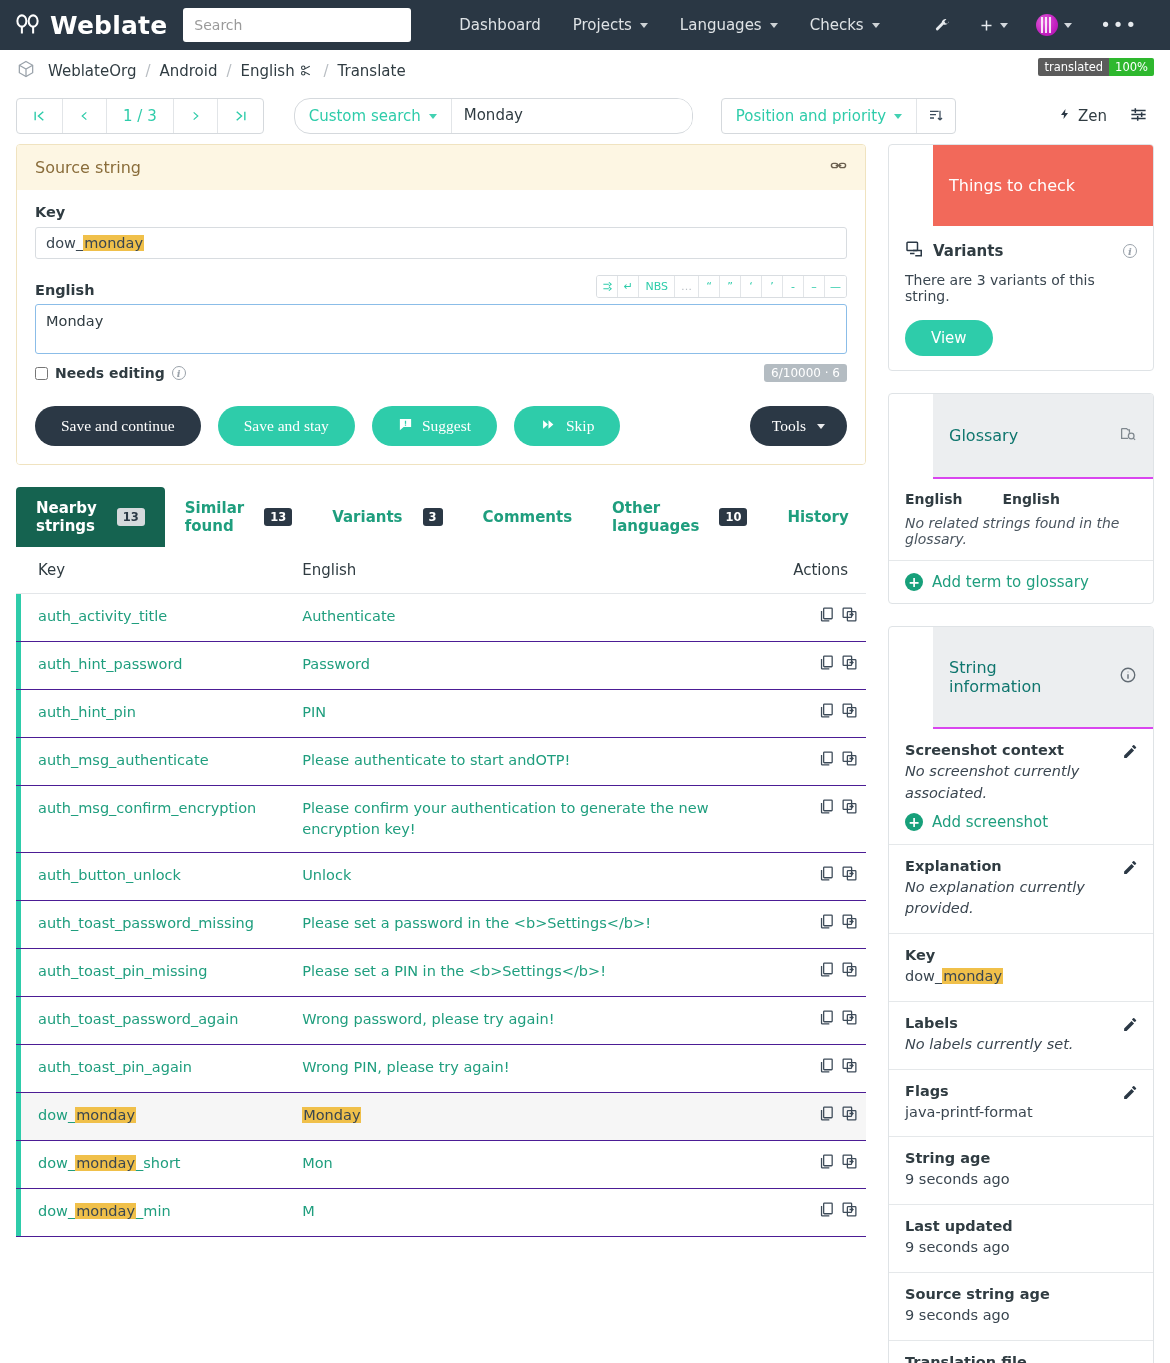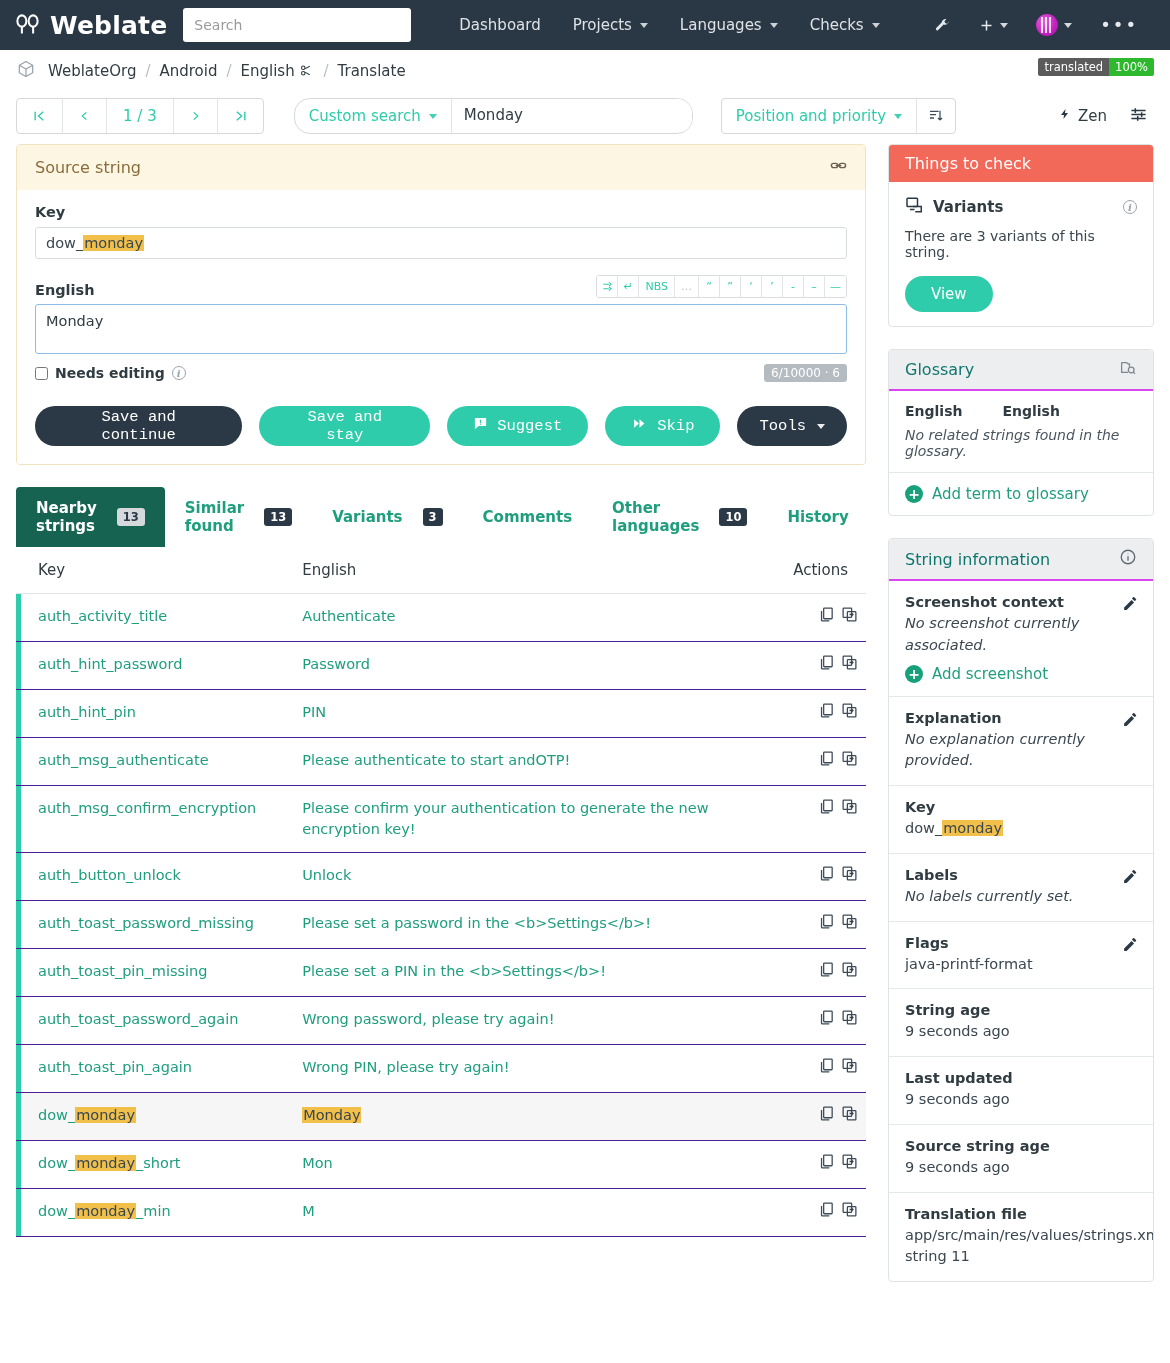--- a/index.html
+++ b/index.html
@@ -118,21 +118,21 @@
   }
   .belowta { display:flex; align-items:center; margin-top:10px; }
   .chk { display:flex; align-items:center; gap:7px; font-size:14px; font-weight:700;}
   .chk input { width:13px; height:13px; margin:0; }
   .infoi { width:14px; height:14px; border-radius:50%; border:1.3px solid #9aa2aa; color:#9aa2aa;
            font-size:10px; display:inline-flex; align-items:center; justify-content:center;
            font-style:italic; font-weight:700; font-family:"DejaVu Serif", serif;}
   .counter { margin-left:auto; background:#b4bcc2; color:#fff; font-size:12px; padding:2px 7px; border-radius:3px;}
   .btnrow { display:flex; align-items:center; gap:17px; margin-top:24px; }
   .btn { border:none; border-radius:20px; height:40px; padding:0 26px; font-size:15.5px;
-         font-family:Liberation Mono, monospace; cursor:pointer; display:flex; align-items:center; gap:9px; }
+         font-family:Liberation Serif, serif; cursor:pointer; display:flex; align-items:center; gap:9px; }
   .btn-dark { background:#2b3845; color:#fff; }
   .btn-teal { background:#2eccaa; color:#fff; }
   .btn-tools { margin-left:auto; background:#2b3845; color:#fff; padding:0 22px; }
 
   
   .tabs { display:flex; align-items:stretch; gap:0; margin:14px 0 0 0; }
   .tab { padding:12px 20px; display:flex; align-items:center; gap:20px; color:#1f9e7e;
          font-size:15px; font-weight:700; cursor:pointer; border-radius:4px 4px 0 0; }
   .tab.active { background:#156350; color:#fff; }
   .badge { background:#2b3845; color:#fff; font-size:11.5px; border-radius:3px; padding:2px 6px; font-weight:700;}
@@ -152,21 +152,21 @@
     content:""; position:absolute; left:0; top:0; bottom:0; width:5px; background:#2eccaa;
   }
   td.keycol { width:270px; word-break:break-all; }
   td.engcol { width:500px; }
   td.actcol { text-align:right; padding-right:14px; white-space:nowrap; }
   tr.sel td { background:#f6f6f6; }
   .acticon { display:inline-block; margin-left:6px; color:#3c4a58; cursor:pointer; vertical-align:middle;}
 
   
   .sidepanel { border:1px solid #dfe3e6; border-radius:4px; overflow:hidden; margin-bottom:22px; background:#fff;}
-  .sidehead { padding:9px 16px; font-size:16px; display:flex; align-items:center; }
+  .sidehead { padding:31px 16px; font-size:16px; display:flex; align-items:center;margin-left:44px; }
   .sidehead.alert { background:#f2695a; color:#fff; }
   .sidehead.grey { background:#eceef0; color:#0f766e; border-bottom:2px solid #d946ef;gap:32px;}
   .sidehead .hicon { margin-left:auto; opacity:.85; }
   .sidebody { padding:14px 16px; }
   .checkTitle { display:flex; align-items:center; gap:9px; font-weight:700; font-size:15px; }
   .checkTitle .infoi2 { margin-left:auto; }
   .checkdesc { margin:10px 0 16px 0; font-size:14px; color:#3a4650; }
   .viewbtn { background:#2eccaa; color:#fff; border:none; border-radius:20px; height:36px;
              padding:0 26px; font-size:15px; font-family:inherit; cursor:pointer; }
   .glosshead { display:flex; padding:12px 16px 6px 16px; font-weight:700; font-size:14px; gap:40px;}

